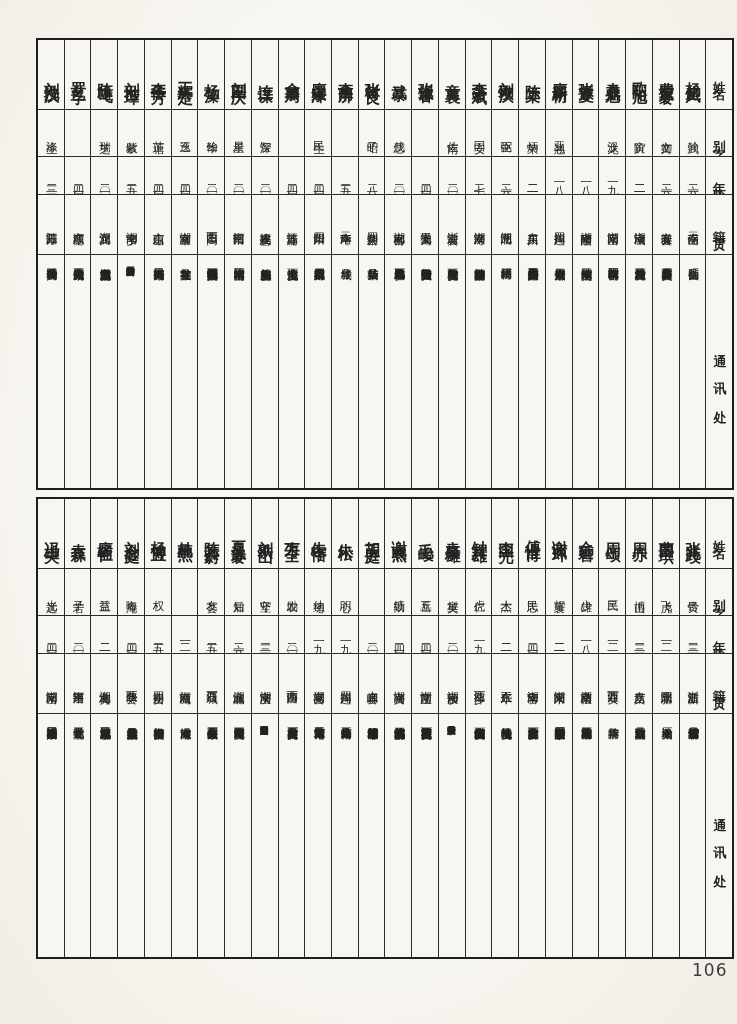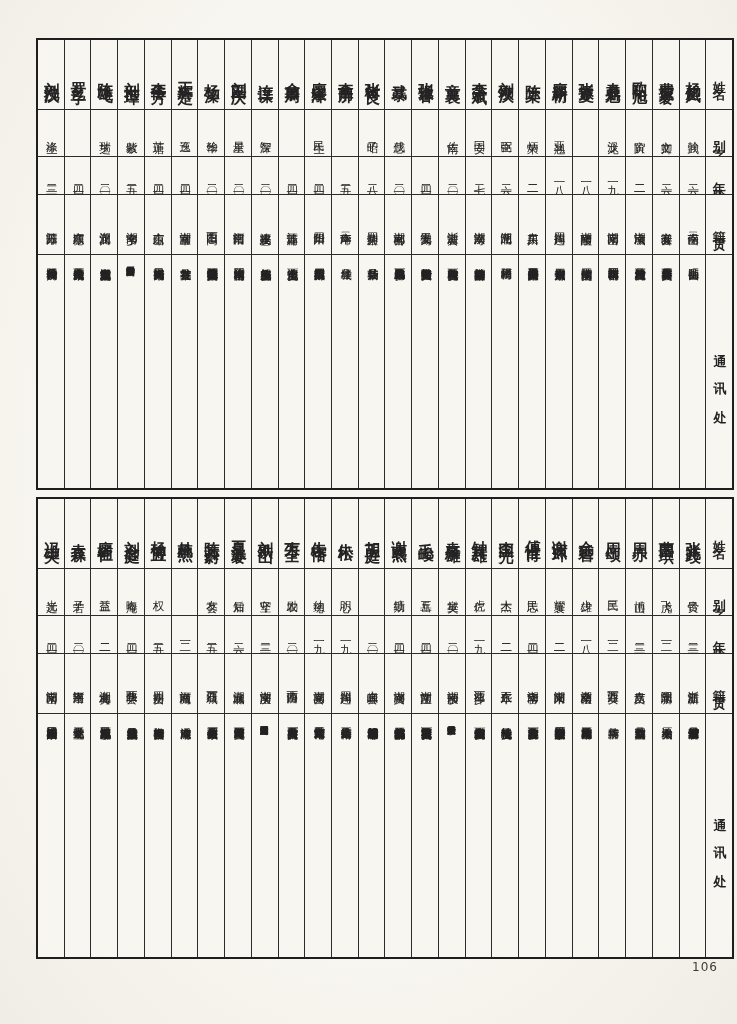--- a/index.html
+++ b/index.html
@@ -47,21 +47,21 @@
     justify-content:flex-start;
     padding-top:5px;line-height:1.15;
     border-bottom:none;
   }
   .r-address.small{font-size:8.5px;line-height:1.2;letter-spacing:0;}
   .hcell{font-weight:bold;font-size:13px;}
   .hcell.r-name,.hcell.r-courtesy,.hcell.r-age,.hcell.r-origin{letter-spacing:0.5em;padding-top:0.5em;}
   .hcell.r-address{justify-content:center;letter-spacing:2.2em;padding-top:2.2em;}
   .page-number{
     position:absolute;top:960px;left:692px;
-    font-size:12px;color:#3a3a3a;letter-spacing:1px;
+    font-size:17px;color:#3a3a3a;letter-spacing:1px;
   }
 </style>
 </head>
 <body>
 
 <div class="page">
   <div class="sec" id="sec-top">
       <div class="col">
         <div class="cell r-name hcell">姓名</div>
         <div class="cell r-courtesy hcell">别字</div>

